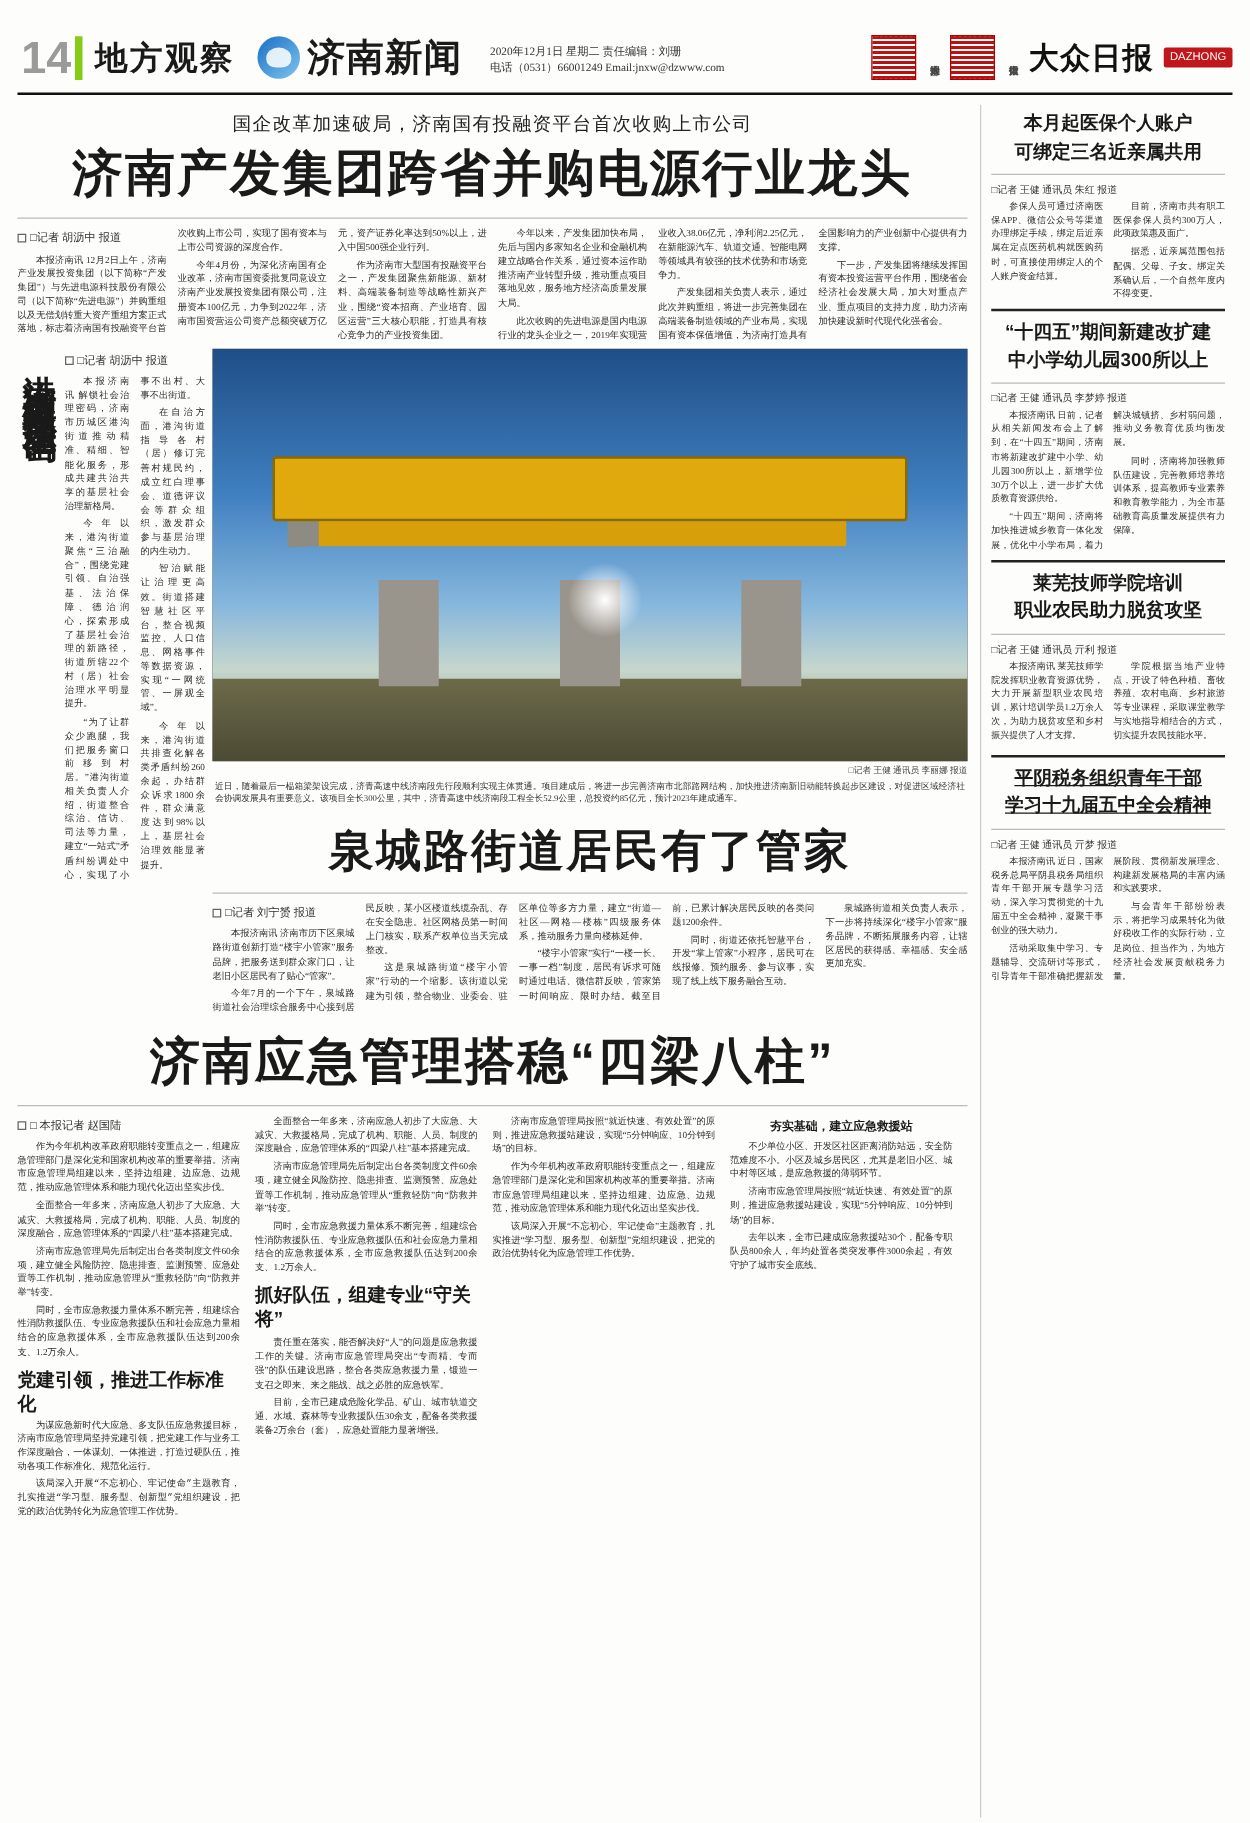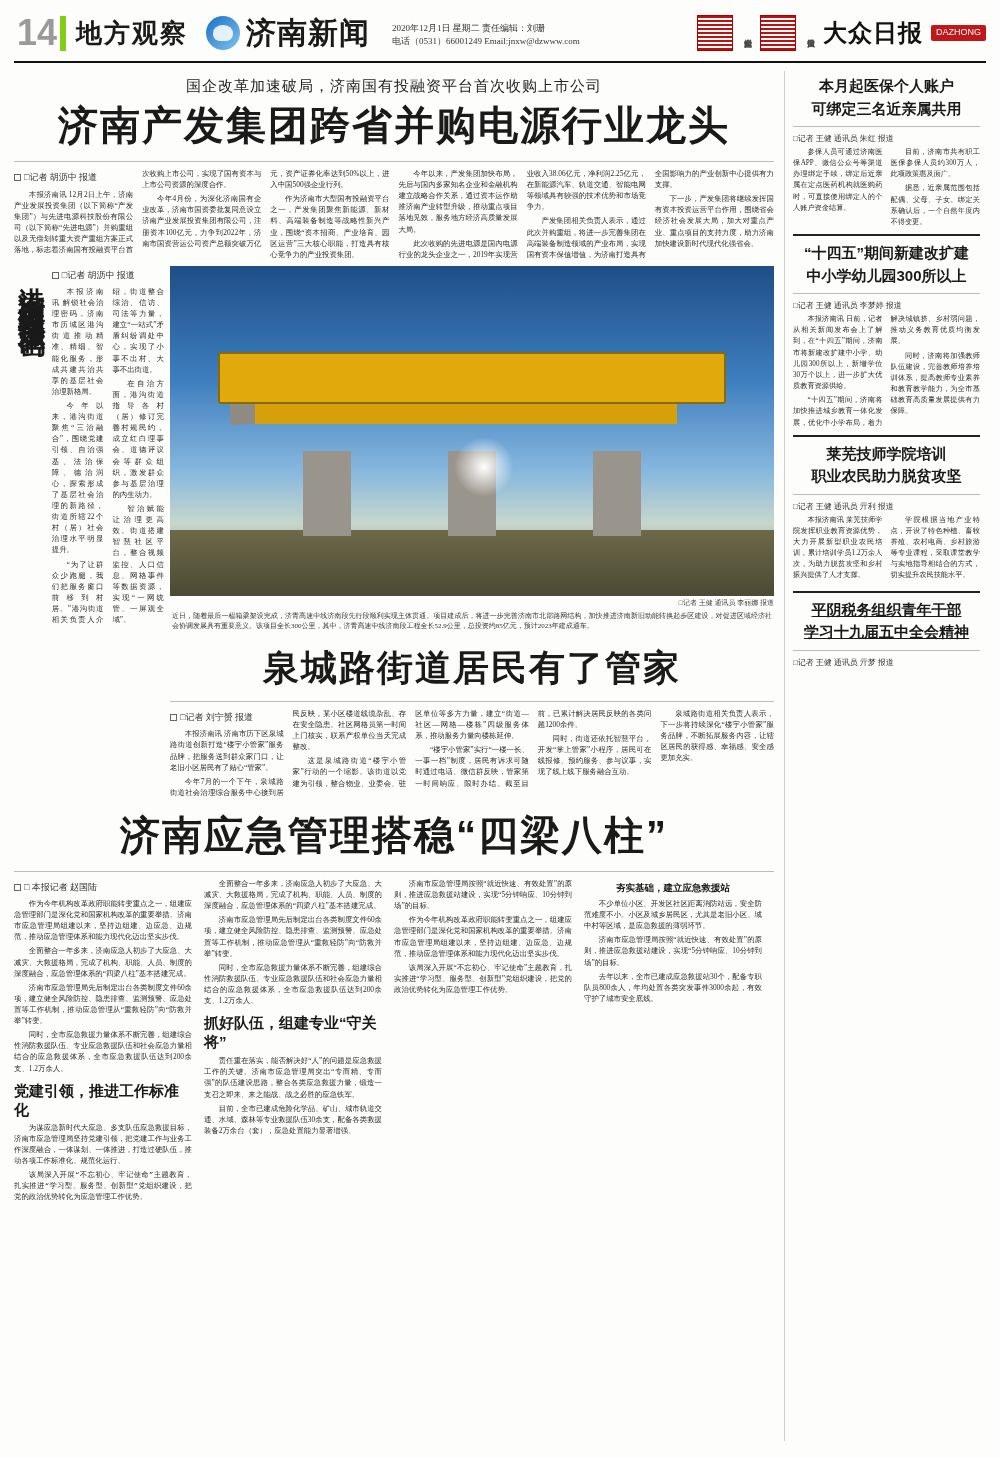--- a/index.html
+++ b/index.html
@@ -5,21 +5,21 @@
   * { box-sizing: border-box; }
   html, body { margin:0; padding:0; }
   body {
     width:1000px; height:1458px;
     background:#fdfdfb;
     font-family:"Liberation Serif", serif;
     color:#1a1a1a;
     position:relative;
     overflow:hidden;
   }
-  .page { width:1000px; height:1458px; position:relative; padding:3px 14px; }
+  .page { width:1000px; height:1458px; position:relative; padding:16px 14px; }
 
   
   .masthead { display:flex; align-items:center; height:60px; border-bottom:2px solid #111; padding:4px 0 2px 0; }
   .page-num { font-family:"Liberation Sans", sans-serif; font-size:36px; color:#9a9a9a; font-weight:bold; width:46px; text-align:center; }
   .sec-name { font-family:"Liberation Sans", sans-serif; font-size:26px; font-weight:bold; letter-spacing:2px; padding:0 10px; border-left:6px solid #84cc16; }
   .logo-wrap { display:flex; align-items:center; margin-left:8px; }
   .logo-mark { width:34px; height:34px; border-radius:50%; background:linear-gradient(135deg,#1a6fc4,#7fc4ef); position:relative; margin-right:6px; }
   .logo-mark::after{ content:""; position:absolute; left:7px; top:9px; width:20px; height:16px; background:#fff; border-radius:50% 50% 40% 40%; opacity:.85;}
   .paper-name { font-family:"Liberation Sans", sans-serif; font-size:30px; font-weight:bold; letter-spacing:1px; }
   .mast-meta { font-size:9px; line-height:1.5; color:#333; margin-left:22px; padding-top:4px; }
@@ -129,20 +129,21 @@
           <div style="flex:1;">
             <div class="byline">
               <span class="box"></span><span>□记者  胡沥中  报道</span>
             </div>
             <div class="text-cols" style="column-count:2;">
               <p>本报济南讯  解锁社会治理密码，济南市历城区港沟街道推动精准、精细、智能化服务，形成共建共治共享的基层社会治理新格局。</p>
               <p>今年以来，港沟街道聚焦“三治融合”，围绕党建引领、自治强基、法治保障、德治润心，探索形成了基层社会治理的新路径，街道所辖22个村（居）社会治理水平明显提升。</p>
               <p>“为了让群众少跑腿，我们把服务窗口前移到村居。”港沟街道相关负责人介绍，街道整合综治、信访、司法等力量，建立“一站式”矛盾纠纷调处中心，实现了小事不出村、大事不出街道。</p>
               <p>在自治方面，港沟街道指导各村（居）修订完善村规民约，成立红白理事会、道德评议会等群众组织，激发群众参与基层治理的内生动力。</p>
               <p>智治赋能让治理更高效。街道搭建智慧社区平台，整合视频监控、人口信息、网格事件等数据资源，实现“一网统管、一屏观全域”。</p>
+              <p>今年以来，港沟街道共排查化解各类矛盾纠纷260余起，办结群众诉求1800余件，群众满意度达到98%以上，基层社会治理效能显著提升。</p>
             </div>
           </div>
         </div>
 
         <div style="flex:1;">
           <div class="photo" style="height:330px;">
             <div class="sky"></div>
             <div class="ground"></div>
             <div class="pier p1"></div>
             <div class="pier p2"></div>
@@ -275,17 +276,22 @@
 
       <hr class="rule thick">
 
       <div>
         <div class="r-head" style="white-space:pre-line;text-decoration:underline;">平阴税务组织青年干部
 学习十九届五中全会精神</div>
         <hr class="rule">
         <div class="r-byline">
           <span class="box"></span><span>□记者  王健  通讯员  亓梦  报道</span>
         </div>
+        <div class="r-body" style="column-count:2; column-gap:8px;">
+          <p>本报济南讯  近日，国家税务总局平阴县税务局组织青年干部开展专题学习活动，深入学习贯彻党的十九届五中全会精神，凝聚干事创业的强大动力。</p>
+          <p>活动采取集中学习、专题辅导、交流研讨等形式，引导青年干部准确把握新发展阶段、贯彻新发展理念、构建新发展格局的丰富内涵和实践要求。</p>
+          <p>与会青年干部纷纷表示，将把学习成果转化为做好税收工作的实际行动，立足岗位、担当作为，为地方经济社会发展贡献税务力量。</p>
+        </div>
       </div>
 
     </div>
   </div>
 </div>
 
 </body></html>

